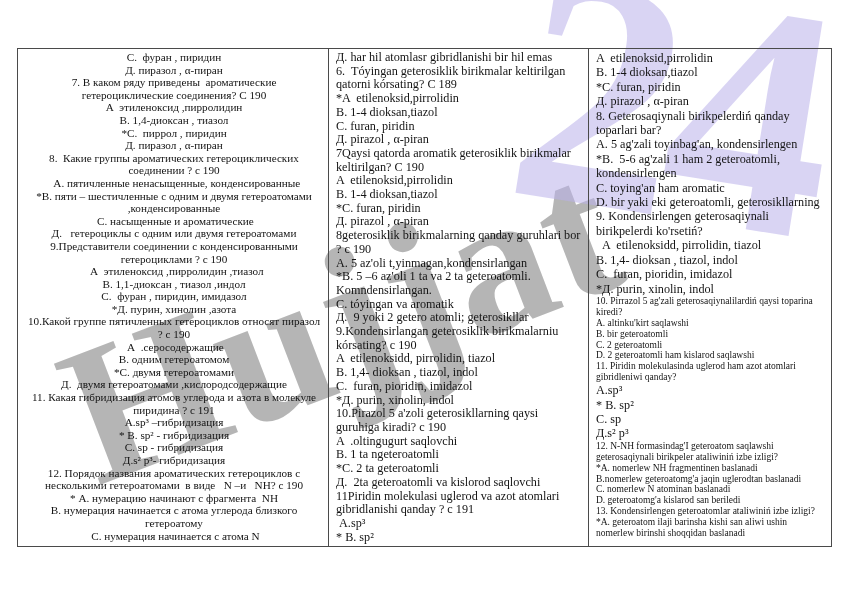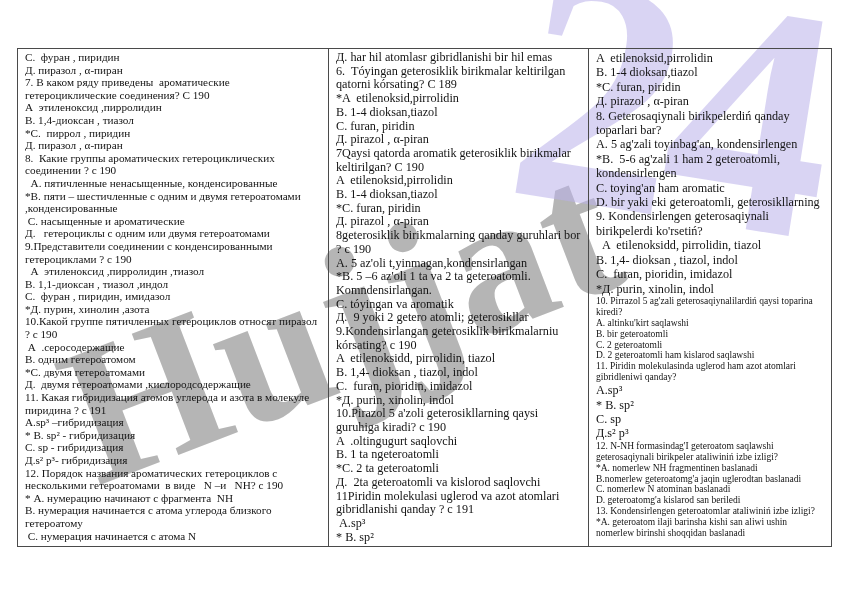--- a/index.html
+++ b/index.html
@@ -21,21 +21,21 @@
     transform:rotate(9deg); transform-origin:0 0;
     letter-spacing:-12px;
   }
   table.quiz {
     position:absolute; left:17px; top:48px; z-index:2;
     width:814px; border-collapse:collapse; table-layout:fixed;
   }
   table.quiz td {
     border:1px solid #4a4a4a; vertical-align:top; background:transparent;
   }
-  td.col1 { padding:2px 5px 2px 7px; font-size:11.2px; line-height:12.6px; }
+  td.col1 { padding:2px 5px 2px 7px; font-size:11.2px; line-height:12.6px;text-align:center; }
   td.col2 { padding:2px 4px 2px 7px; font-size:12.2px; line-height:13.7px; }
   td.col3 { padding:2px 4px 2px 7px; font-size:12.2px; line-height:14.4px; }
   .line { white-space:pre-wrap; }
   td.col3 .small { font-size:9.5px; line-height:10.9px; }
 </style>
 </head>
 <body>
 
 <div class="sheet">
 

